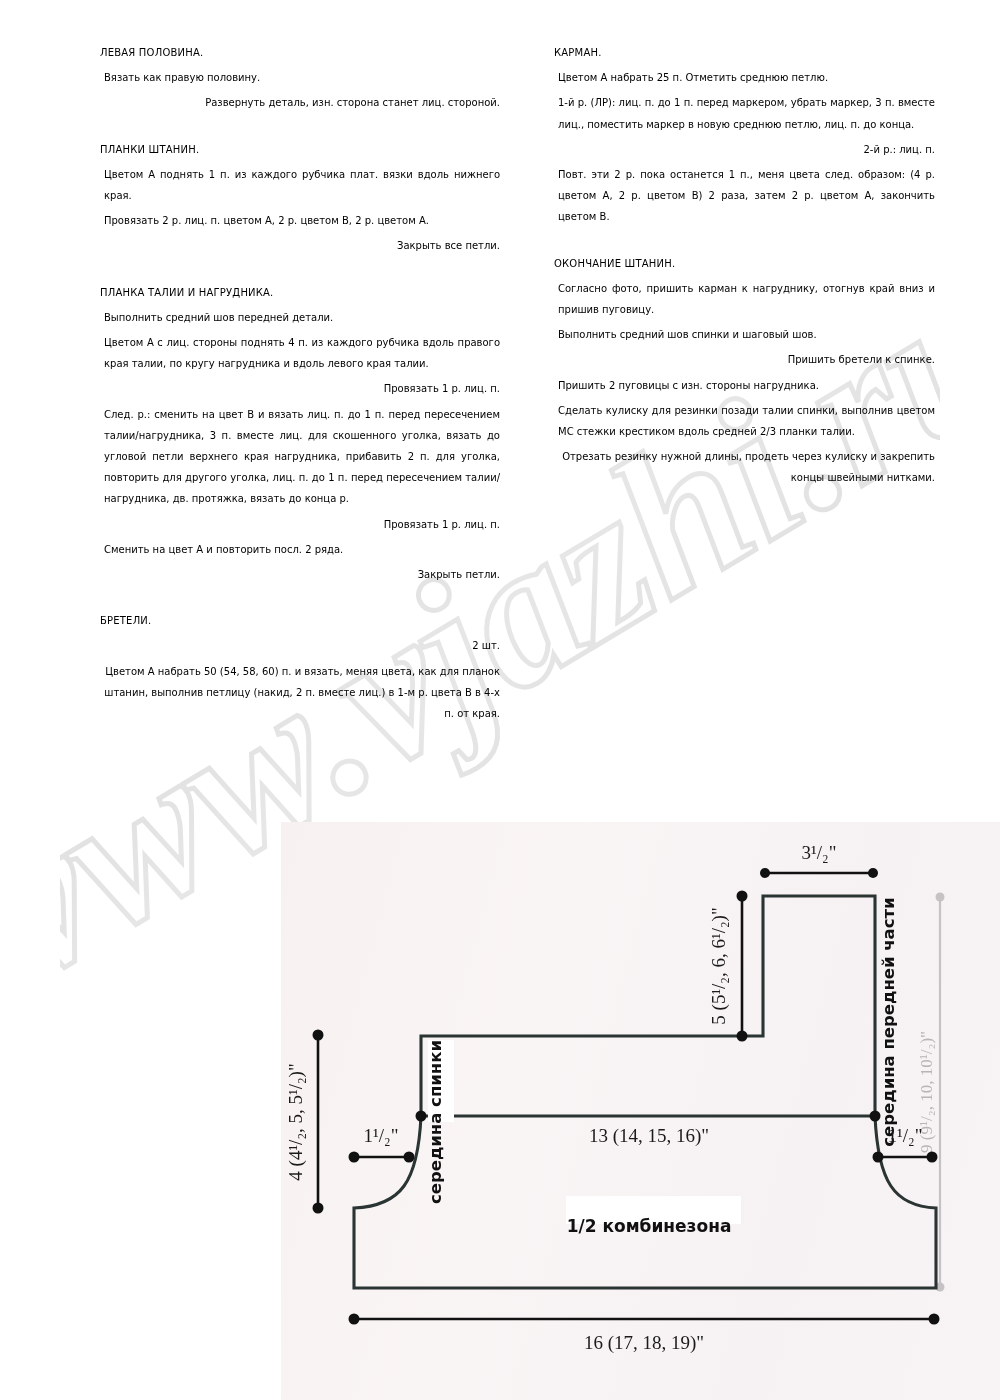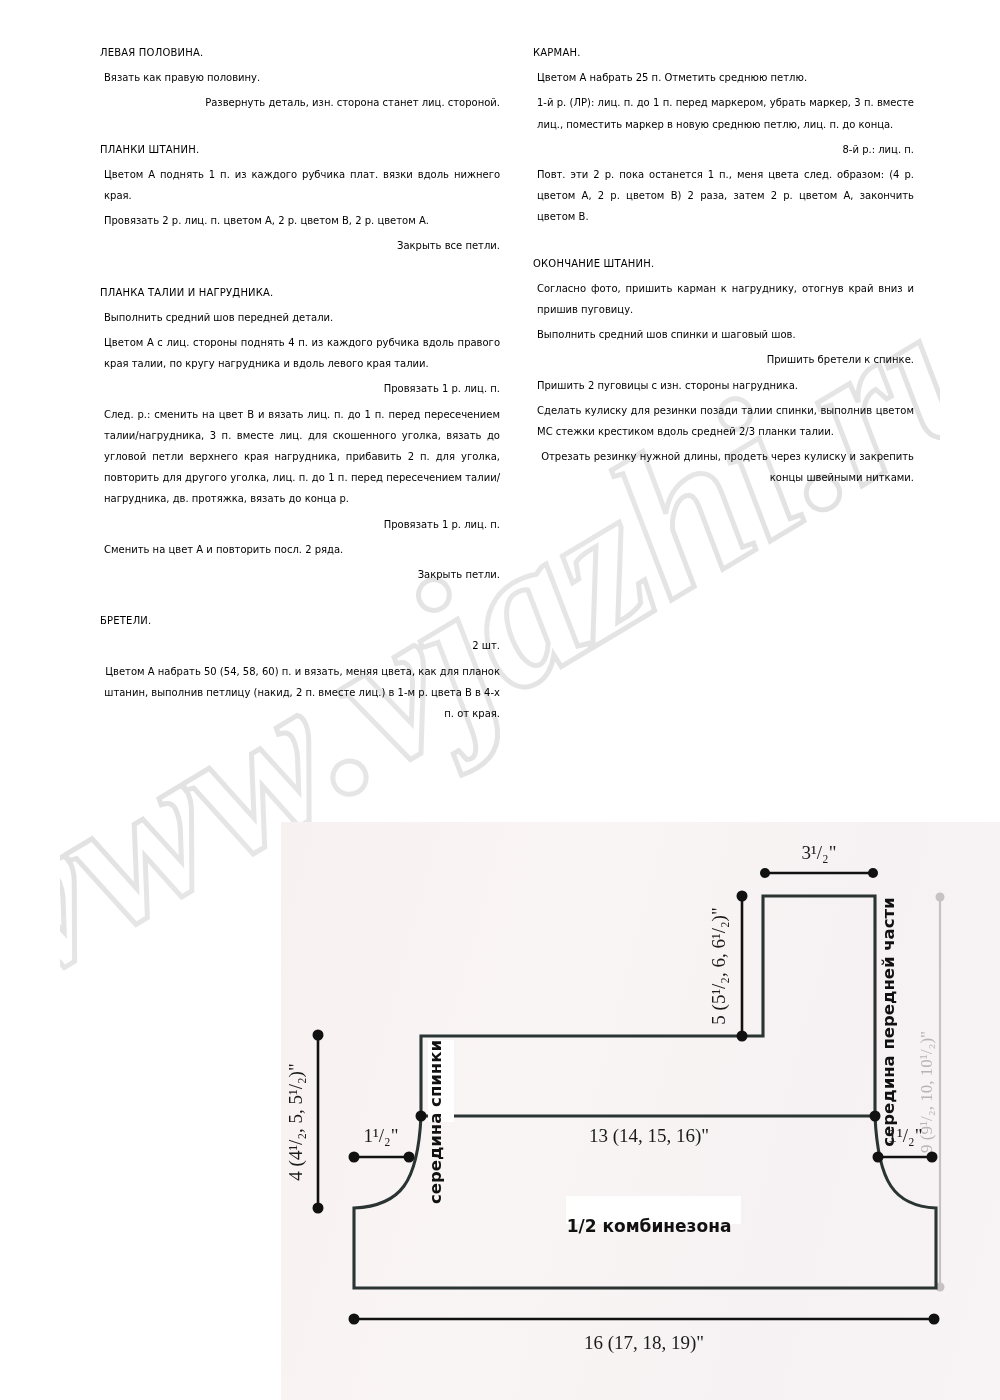--- a/index.html
+++ b/index.html
@@ -33,21 +33,21 @@
   
   .col {
     position: absolute;
     top: 42px;
     font-size: 10px;
     line-height: 21.2px;
     text-align: justify;
     z-index: 10;
   }
   .col-left  { left: 100px;  width: 404px; }
-  .col-right { left: 533px;  width: 385px; }
+  .col-right { left: 554px;  width: 385px; }
 
   .sec-head {
     font-weight: 400;
     letter-spacing: 0.2px;
     margin: 0;
   }
   .para { margin: 4px; text-align: justify; text-justify: inter-word; }
   .para:last-child { text-align: right; }
   .para-lastleft { text-align: right; }
   .gap { height: 21px; }
@@ -144,21 +144,21 @@
   <p class="sec-head">БРЕТЕЛИ.</p>
   <p class="para para-lastleft">2 шт.</p>
   <p class="para">Цветом А набрать 50 (54, 58, 60) п. и вязать, меняя цвета, как для планок штанин, выполнив петлицу (накид, 2 п. вместе лиц.) в 1-м р. цвета В в 4-х п. от края.</p>
 </div>
 
 <div class="col col-right">
 
   <p class="sec-head">КАРМАН.</p>
   <p class="para">Цветом А набрать 25 п. Отметить среднюю петлю.</p>
   <p class="para">1-й р. (ЛР): лиц. п. до 1 п. перед маркером, убрать маркер, 3 п. вместе лиц., поместить маркер в новую среднюю петлю, лиц. п. до конца.</p>
-  <p class="para para-lastleft">8-й р.: лиц. п.</p>
+  <p class="para para-lastleft">2-й р.: лиц. п.</p>
   <p class="para">Повт. эти 2 р. пока останется 1 п., меня цвета след. образом: (4 р. цветом А, 2 р. цветом В) 2 раза, затем 2 р. цветом А, закончить цветом В.</p>
 
   <div class="gap"></div>
 
   <p class="sec-head">ОКОНЧАНИЕ ШТАНИН.</p>
   <p class="para">Согласно фото, пришить карман к нагруднику, отогнув край вниз и пришив пуговицу.</p>
   <p class="para">Выполнить средний шов спинки и шаговый шов.</p>
   <p class="para para-lastleft">Пришить бретели к спинке.</p>
   <p class="para">Пришить 2 пуговицы с изн. стороны нагрудника.</p>
   <p class="para">Сделать кулиску для резинки позади талии спинки, выполнив цветом МС стежки крестиком вдоль средней 2/3 планки талии.</p>

